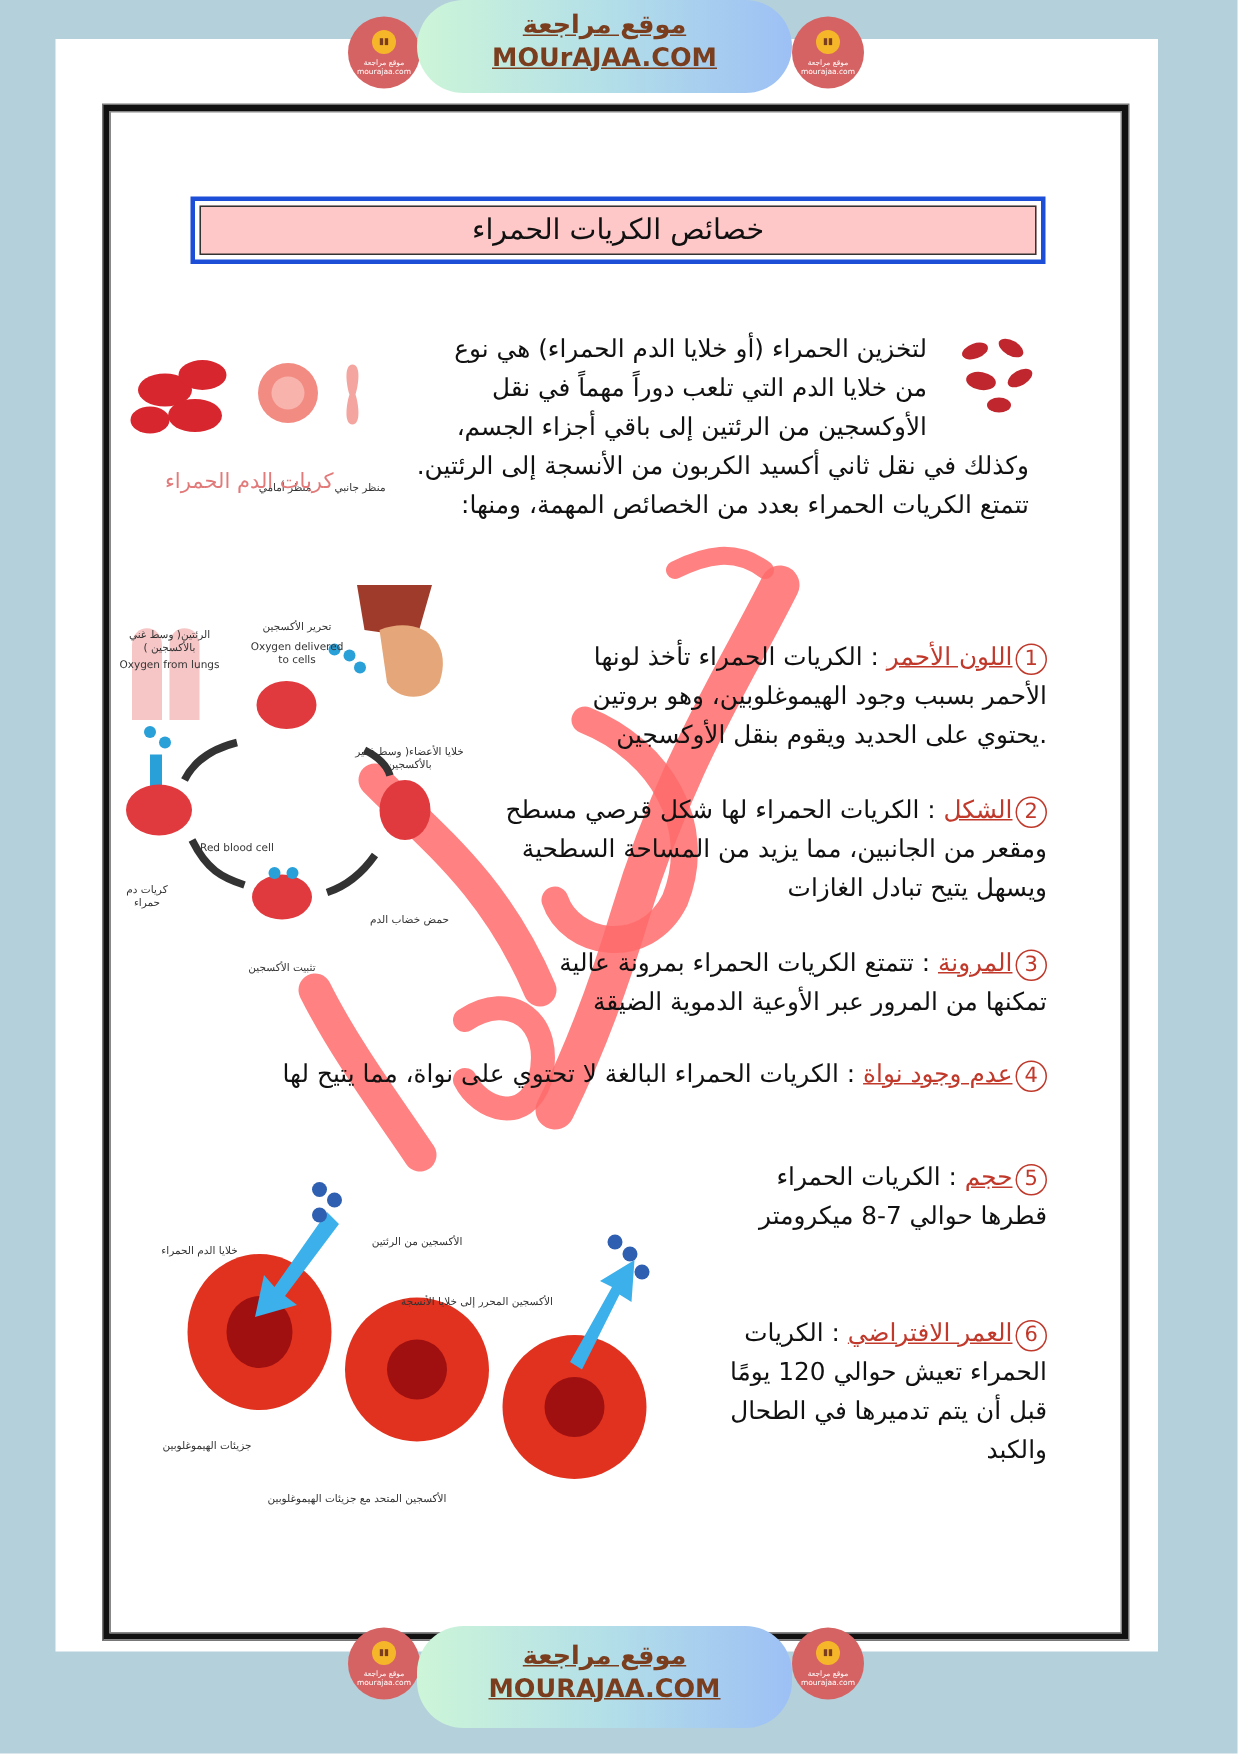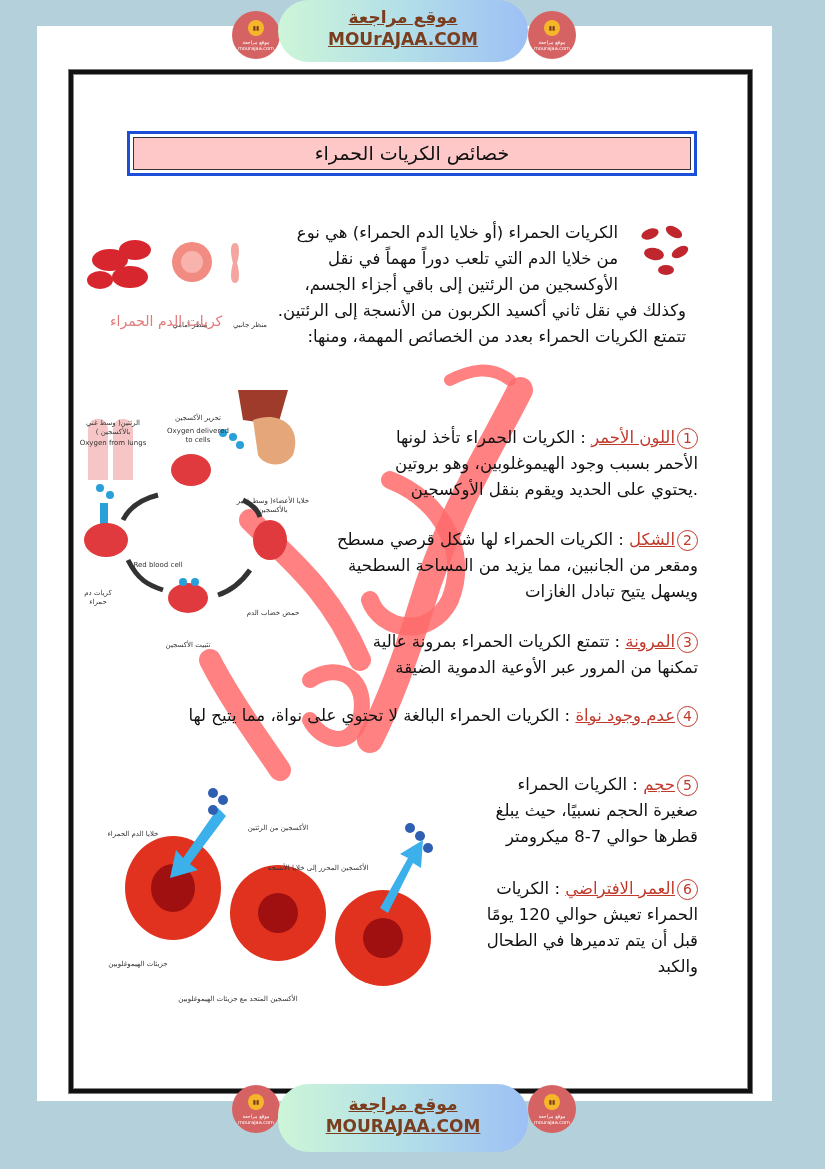--- a/index.html
+++ b/index.html
@@ -48,21 +48,21 @@
     <path d="M330 30 C300 90 260 150 230 250 C215 300 200 340 180 380" stroke-width="26"></path>
     <path d="M60 160 C100 200 140 230 170 300" stroke-width="22"></path>
     <path d="M200 120 C250 140 280 190 260 240 C240 280 190 270 180 240" stroke-width="18"></path>
     <path d="M20 300 C40 340 70 380 90 410" stroke-width="22"></path>
     <path d="M120 320 C150 300 180 320 170 360 C160 390 130 380 120 360" stroke-width="16"></path>
     <path d="M260 20 C280 10 300 5 320 20" stroke-width="12"></path>
   </g>
 </svg>
 
 <div class="ar-text" style="left:285px;top:220px;width:333px;">
-  <div>الكريات الحمراء (أو خلايا الدم الحمراء) هي نوع</div>
+  <div>لتخزين الحمراء (أو خلايا الدم الحمراء) هي نوع</div>
   <div>من خلايا الدم التي تلعب دوراً مهماً في نقل</div>
   <div>الأوكسجين من الرئتين إلى باقي أجزاء الجسم،</div>
 </div>
 <div class="ar-text" style="left:256px;top:298px;width:430px;">
   <div>وكذلك في نقل ثاني أكسيد الكربون من الأنسجة إلى الرئتين.</div>
   <div>تتمتع الكريات الحمراء بعدد من الخصائص المهمة، ومنها:</div>
 </div>
 
 <svg style="position:absolute;left:636px;top:222px;" width="60" height="56">
   <g fill="#c0262d">
@@ -80,21 +80,21 @@
         <ellipse cx="25" cy="25" rx="18" ry="11"></ellipse>
         <ellipse cx="50" cy="15" rx="16" ry="10"></ellipse>
         <ellipse cx="45" cy="42" rx="18" ry="11"></ellipse>
         <ellipse cx="15" cy="45" rx="13" ry="9"></ellipse>
       </g>
     <circle cx="107" cy="27" r="20" fill="#f28b82"></circle>
       <circle cx="107" cy="27" r="11" fill="#f8b3ad"></circle>
     <path d="M150 8 C144 8 146 22 148 28 C146 34 144 48 150 48 C156 48 154 34 152 28 C154 22 156 8 150 8Z" fill="#f4a5a0"></path>
   </svg>
   <div class="cap" style="left:80px;top:62px;width:50px;">منظر أمامي</div>
-  <div class="cap" style="left:140px;top:62px;width:50px;">منظر جانبي</div>
+  <div class="cap" style="left:130px;top:62px;width:50px;">منظر جانبي</div>
   <div style="position:absolute;left:25px;top:78px;font-size:14px;color:#e27a7a;direction:rtl;">كريات الدم الحمراء</div>
 </div>
 
 <div style="position:absolute;left:78px;top:385px;width:245px;height:245px;">
   <svg width="245" height="245">
     <path d="M10 45 C10 30 30 30 30 45 L30 95 L10 95Z" fill="#f6c6c6"></path>
       <path d="M35 45 C35 30 55 30 55 45 L55 95 L35 95Z" fill="#f6c6c6"></path>
     <rect x="22" y="118" width="8" height="30" fill="#2aa0d8"></rect>
     <ellipse cx="28" cy="155" rx="22" ry="17" fill="#e03a3e"></ellipse>
     <ellipse cx="113" cy="85" rx="20" ry="16" fill="#e03a3e"></ellipse>
@@ -141,21 +141,20 @@
 </div>
 <div class="ar-text" style="left:320px;top:629px;width:378px;">
   <div><span class="num">3</span><span class="lbl">المرونة</span> : <span>تتمتع الكريات الحمراء بمرونة عالية</span></div>
   <div>تمكنها من المرور عبر الأوعية الدموية الضيقة</div>
 </div>
 <div class="ar-text" style="left:140px;top:703px;width:558px;">
   <div><span class="num">4</span><span class="lbl">عدم وجود نواة</span> : <span>الكريات الحمراء البالغة لا تحتوي على نواة، مما يتيح لها</span></div>
 </div>
 <div class="ar-text" style="left:440px;top:772px;width:258px;">
   <div><span class="num">5</span><span class="lbl">حجم</span> : <span>الكريات الحمراء</span></div>
-  <div>صغيرة الحجم نسبيًا، حيث يبلغ</div>
   <div>قطرها حوالي 7-8 ميكرومتر</div>
 </div>
 <div class="ar-text" style="left:440px;top:876px;width:258px;">
   <div><span class="num">6</span><span class="lbl">العمر الافتراضي</span> : <span>الكريات</span></div>
   <div>الحمراء تعيش حوالي 120 يومًا</div>
   <div>قبل أن يتم تدميرها في الطحال</div>
   <div>والكبد</div>
 </div>
 
 <div style="position:absolute;left:88px;top:778px;width:355px;height:215px;">

